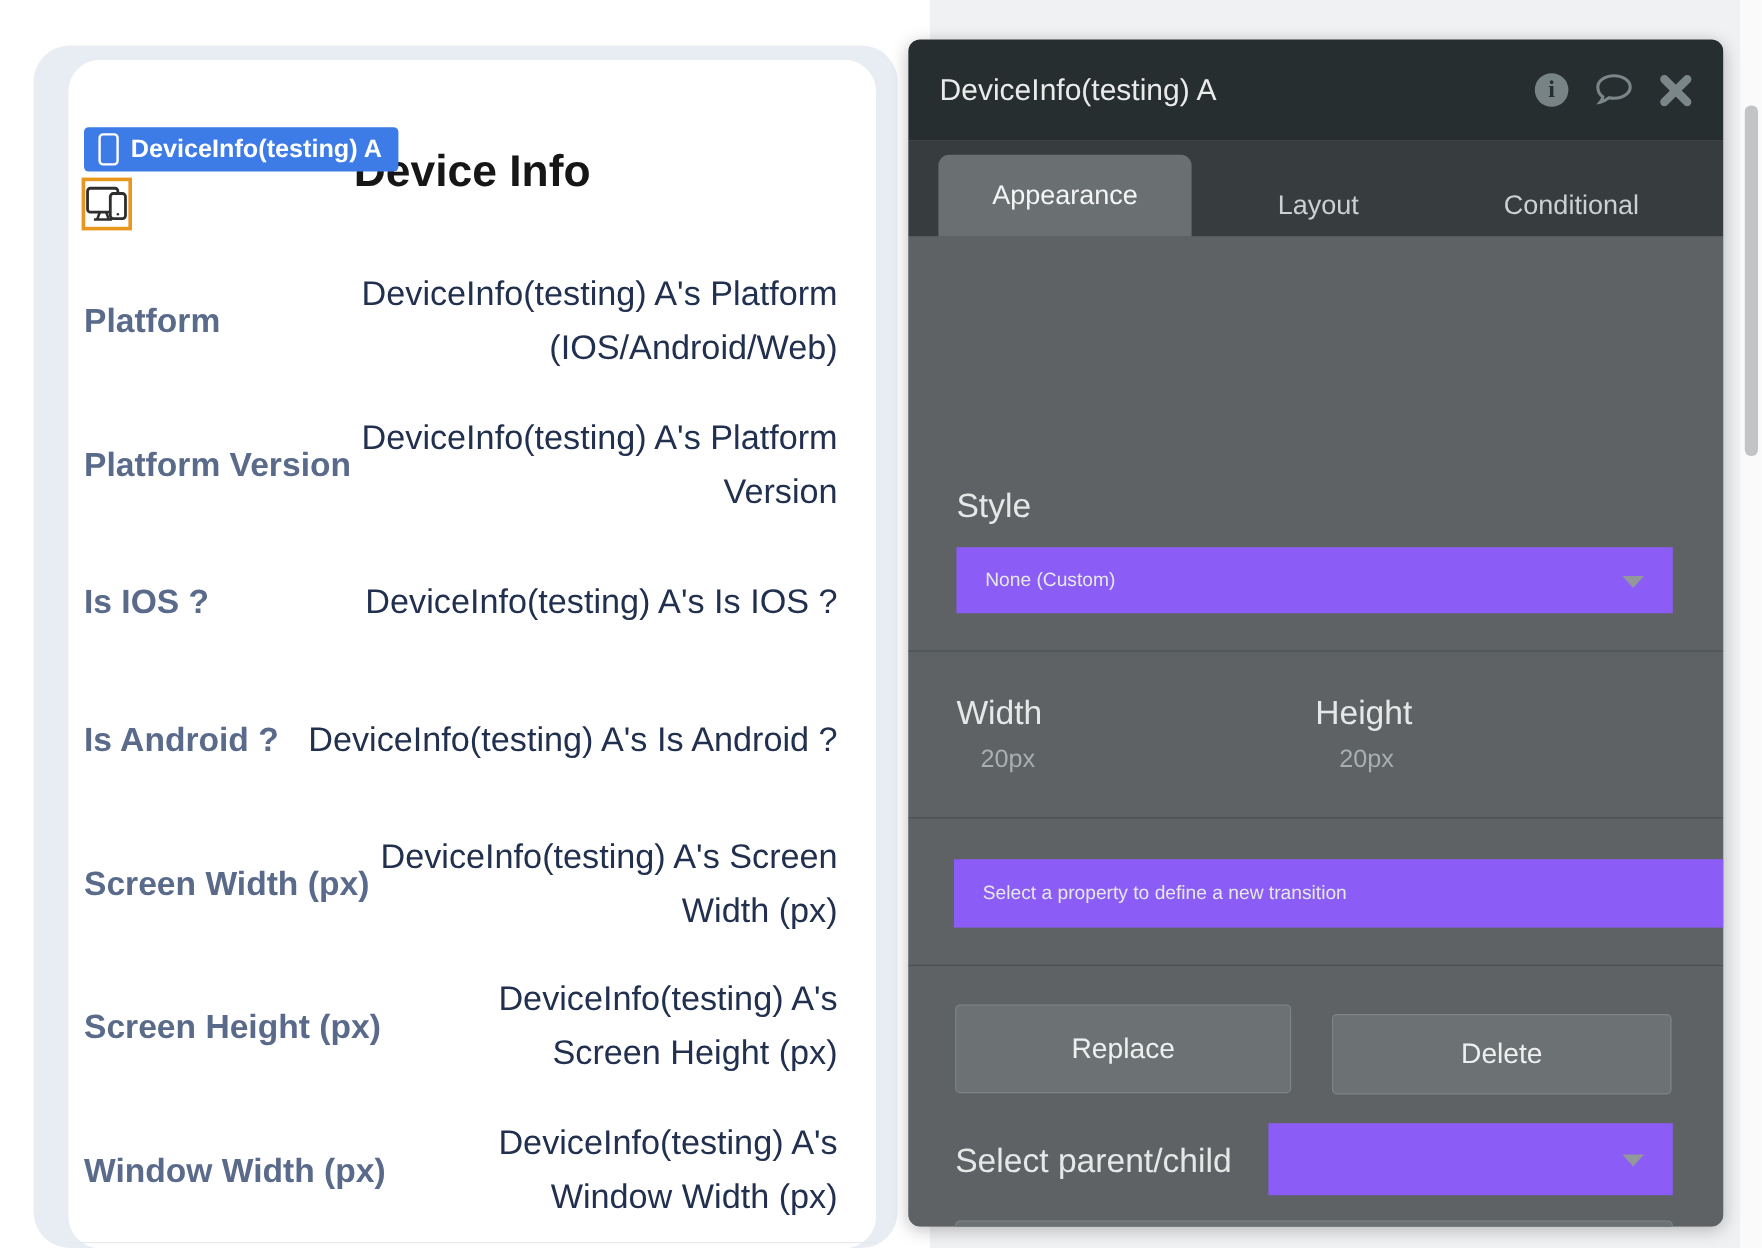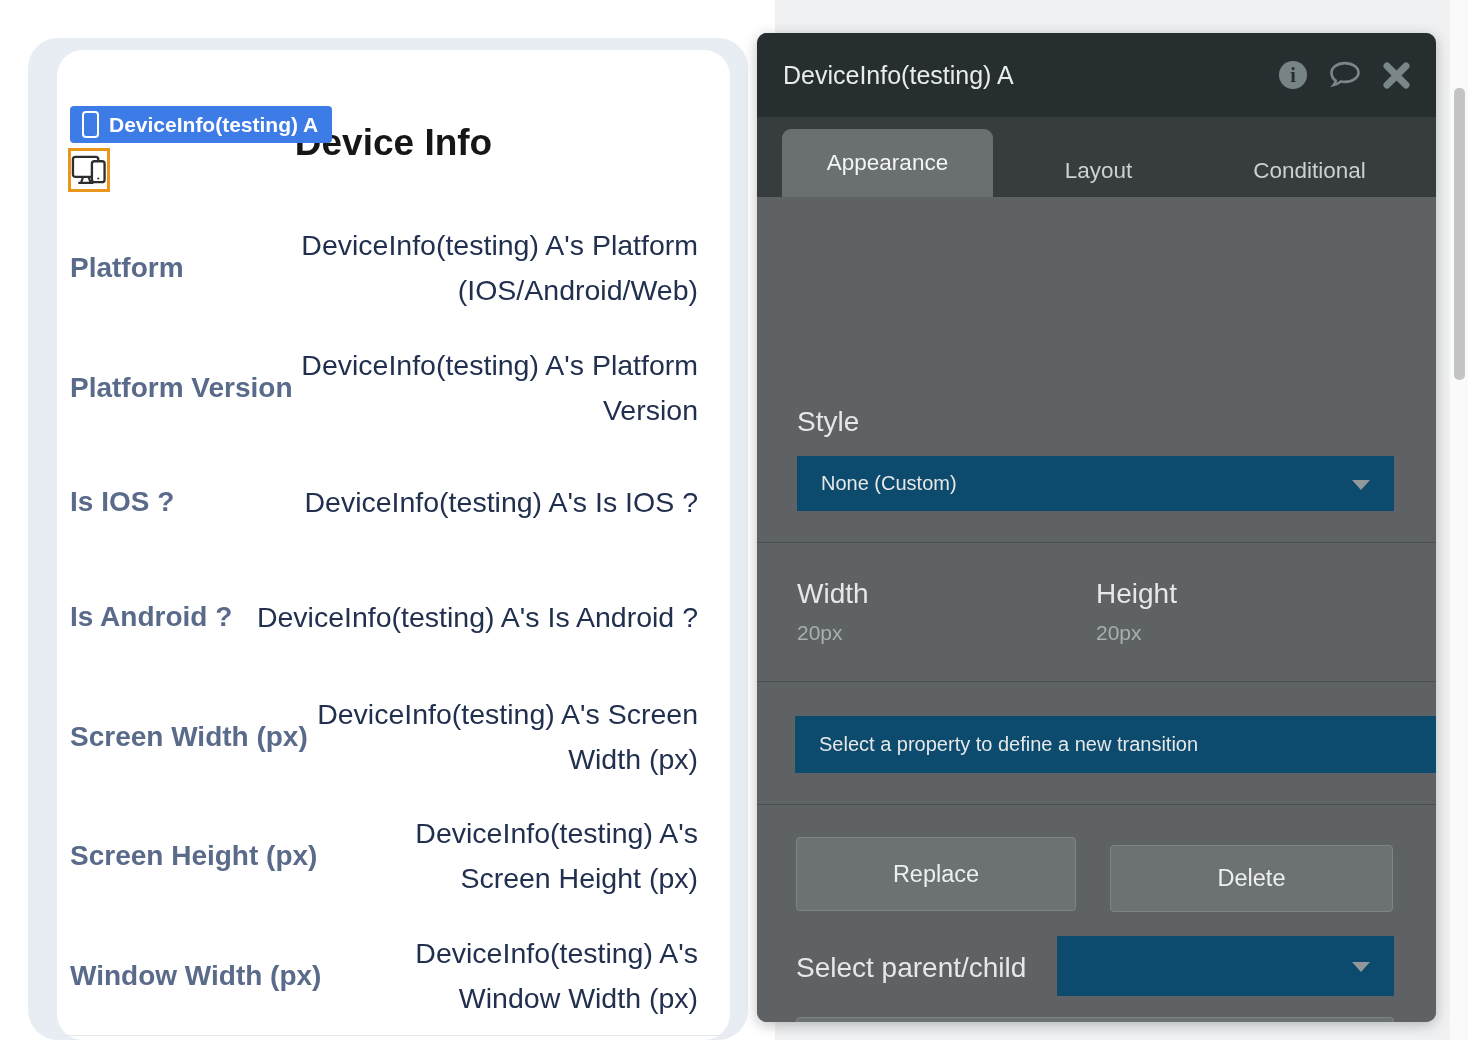--- a/index.html
+++ b/index.html
@@ -50,24 +50,24 @@
   .p-tabbar{position:absolute;left:0;top:84px;width:100%;height:80px;background:#373d3f;
             display:flex;padding-left:25px;box-sizing:border-box;}
   .tab{width:211px;display:flex;align-items:center;justify-content:center;
        font-size:22.5px;color:#ccd0d1;margin-top:28px;}
   .tab.active{background:#6a6f71;border-radius:9px 9px 0 0;margin-top:12px;color:#f4f5f5;font-weight:400;}
 
   .p-body{position:absolute;left:0;top:164px;width:100%;bottom:0;background:#5e6264;}
   .divider{position:absolute;left:0;width:100%;height:1px;background:#4b5052;}
 
   .p-label{position:absolute;color:#e6e8e8;font-size:28px;}
-  .p-value{position:absolute;color:#a9aeb0;font-size:21px;}
+  .p-value{position:absolute;color:#a9aeb0;font-size:21px;margin-left:20px;}
 
-  .drop{position:absolute;background:#0c4a6e;display:flex;align-items:center;
-        padding:0 24px;box-sizing:border-box;color:#e6e8e8;font-size:20px;}
+  .drop{position:absolute;background:#8b5cf6;display:flex;align-items:center;
+        padding:0 24px;box-sizing:border-box;color:#e6e8e8;font-size:16px;}
   .drop .arrow{position:absolute;right:24px;top:50%;margin-top:-4px;width:0;height:0;
                border-left:9px solid transparent;border-right:9px solid transparent;
                border-top:10px solid #93989a;}
 
   .p-btn{position:absolute;background:#6c7173;border:1px solid #7f8486;border-radius:4px;
          display:flex;align-items:center;justify-content:center;color:#eef0f0;font-size:23.5px;
          box-sizing:border-box;}
 </style>
 </head>
 <body>

